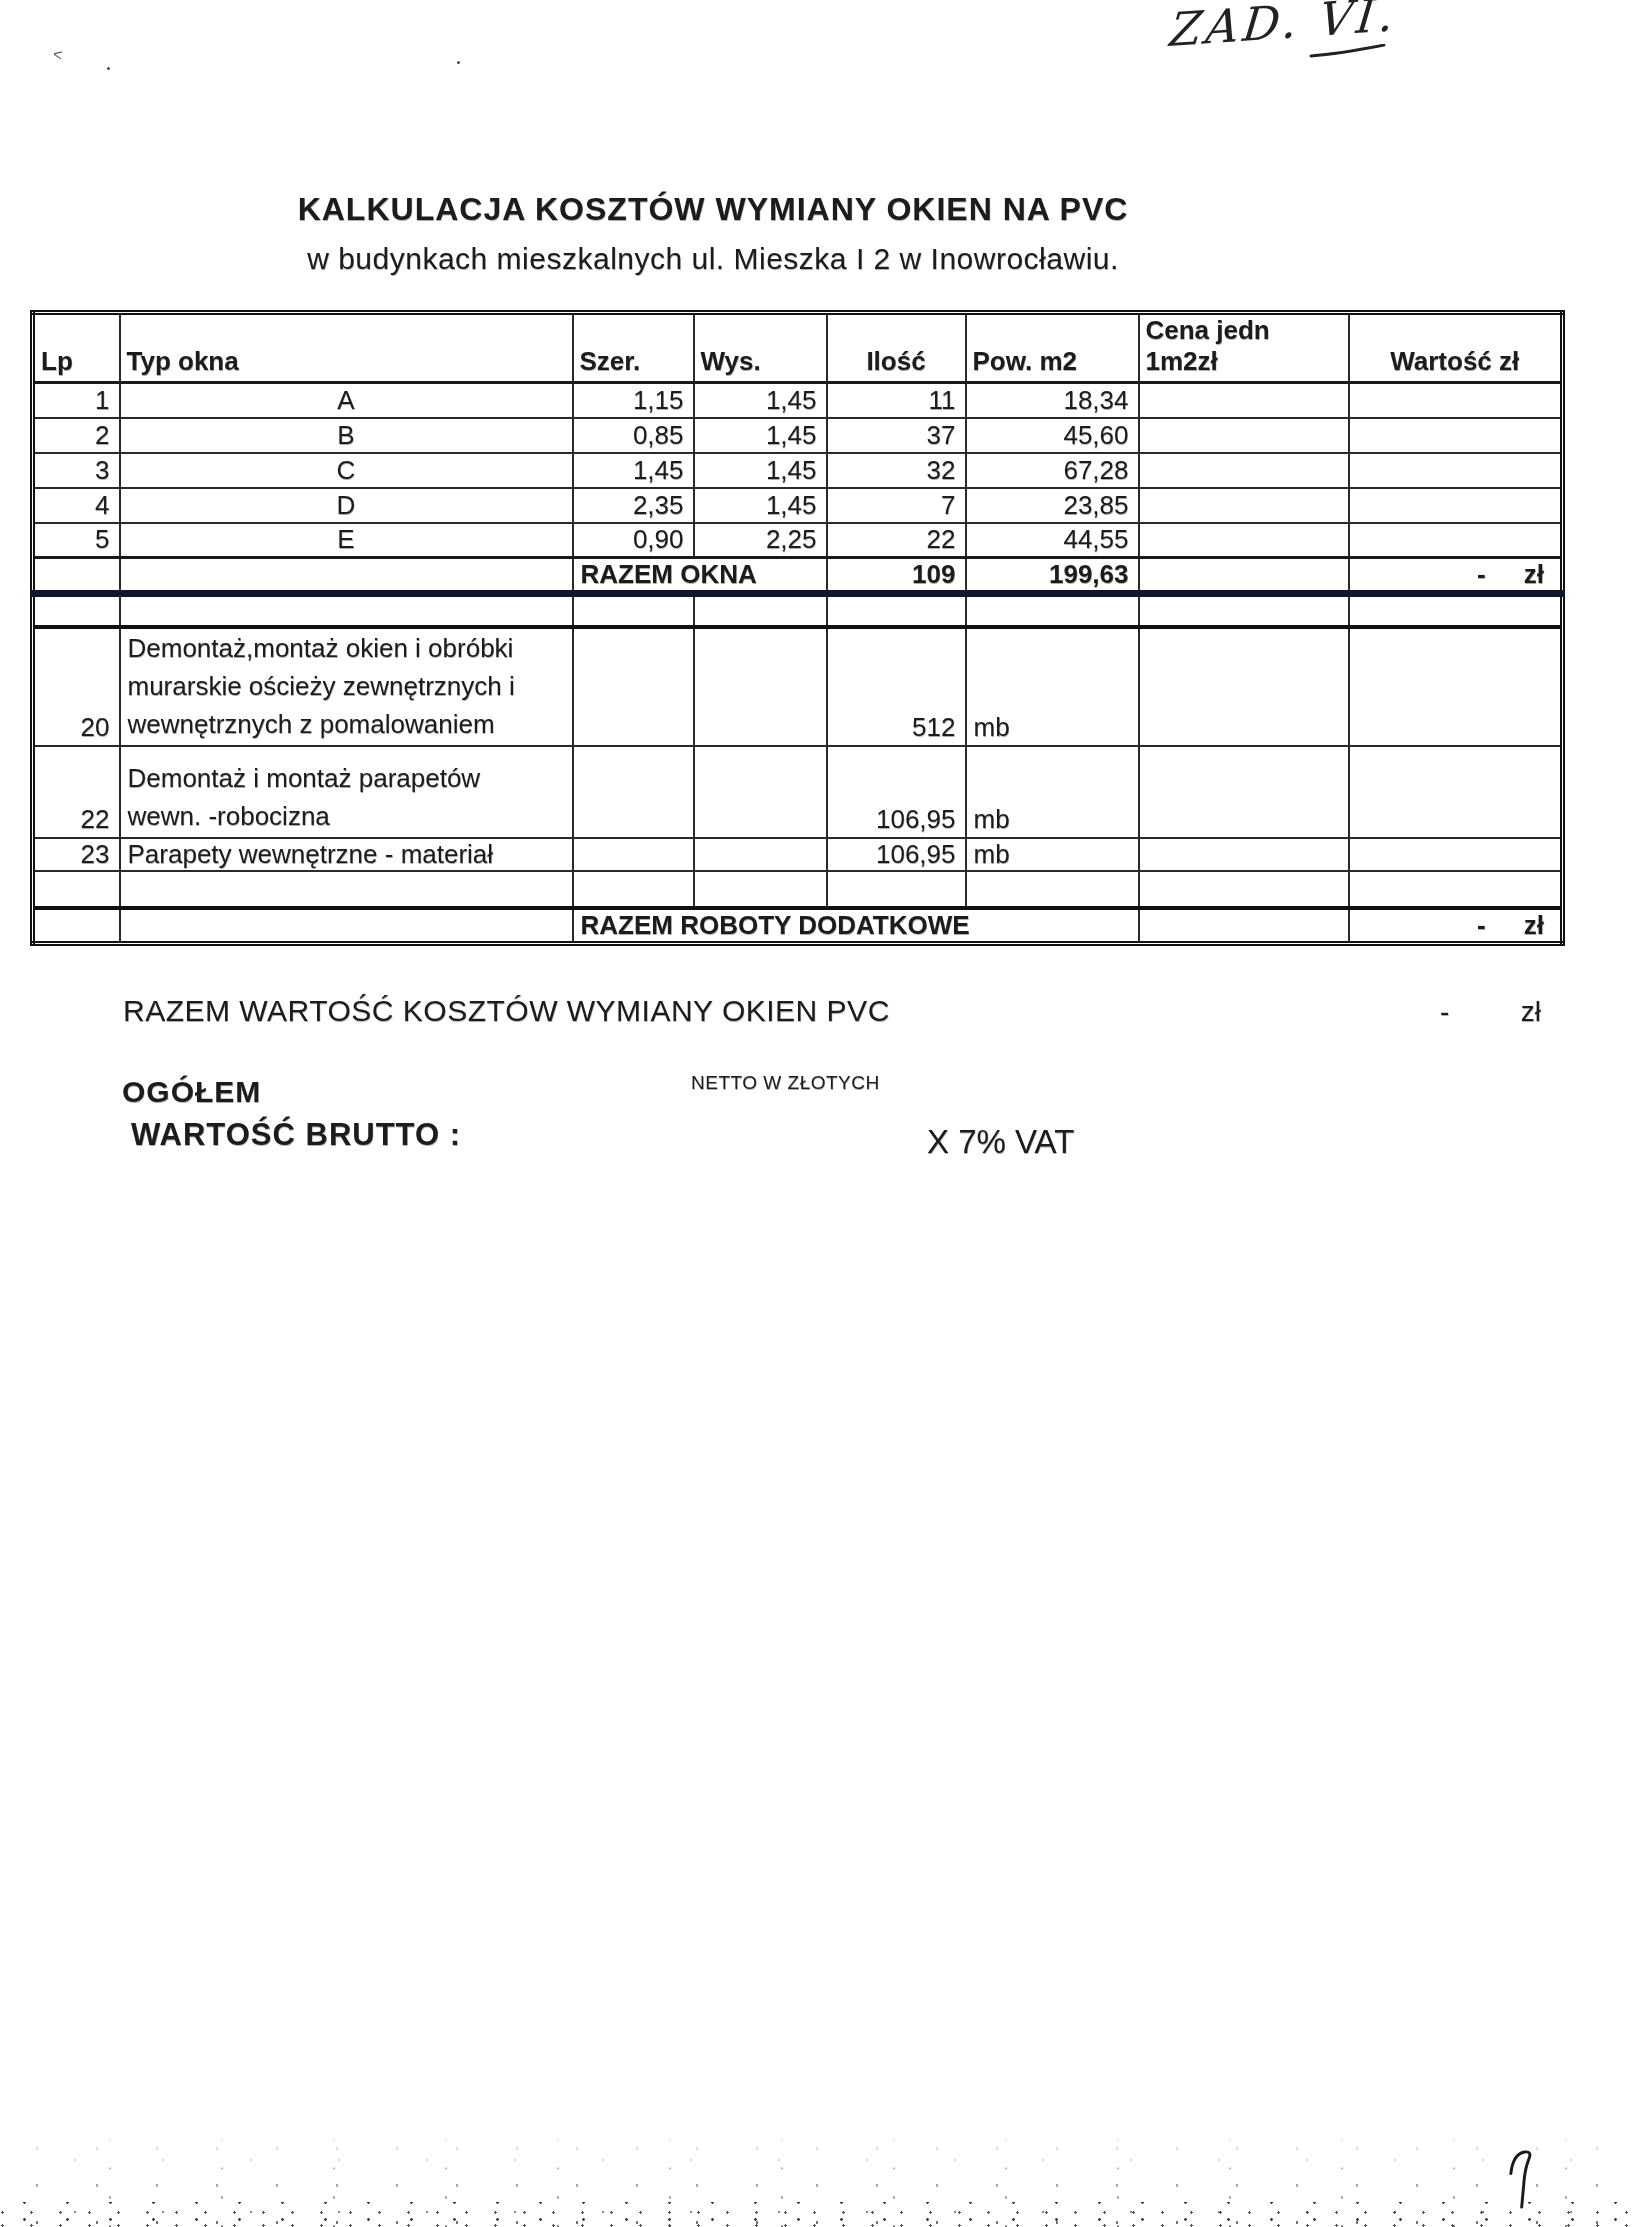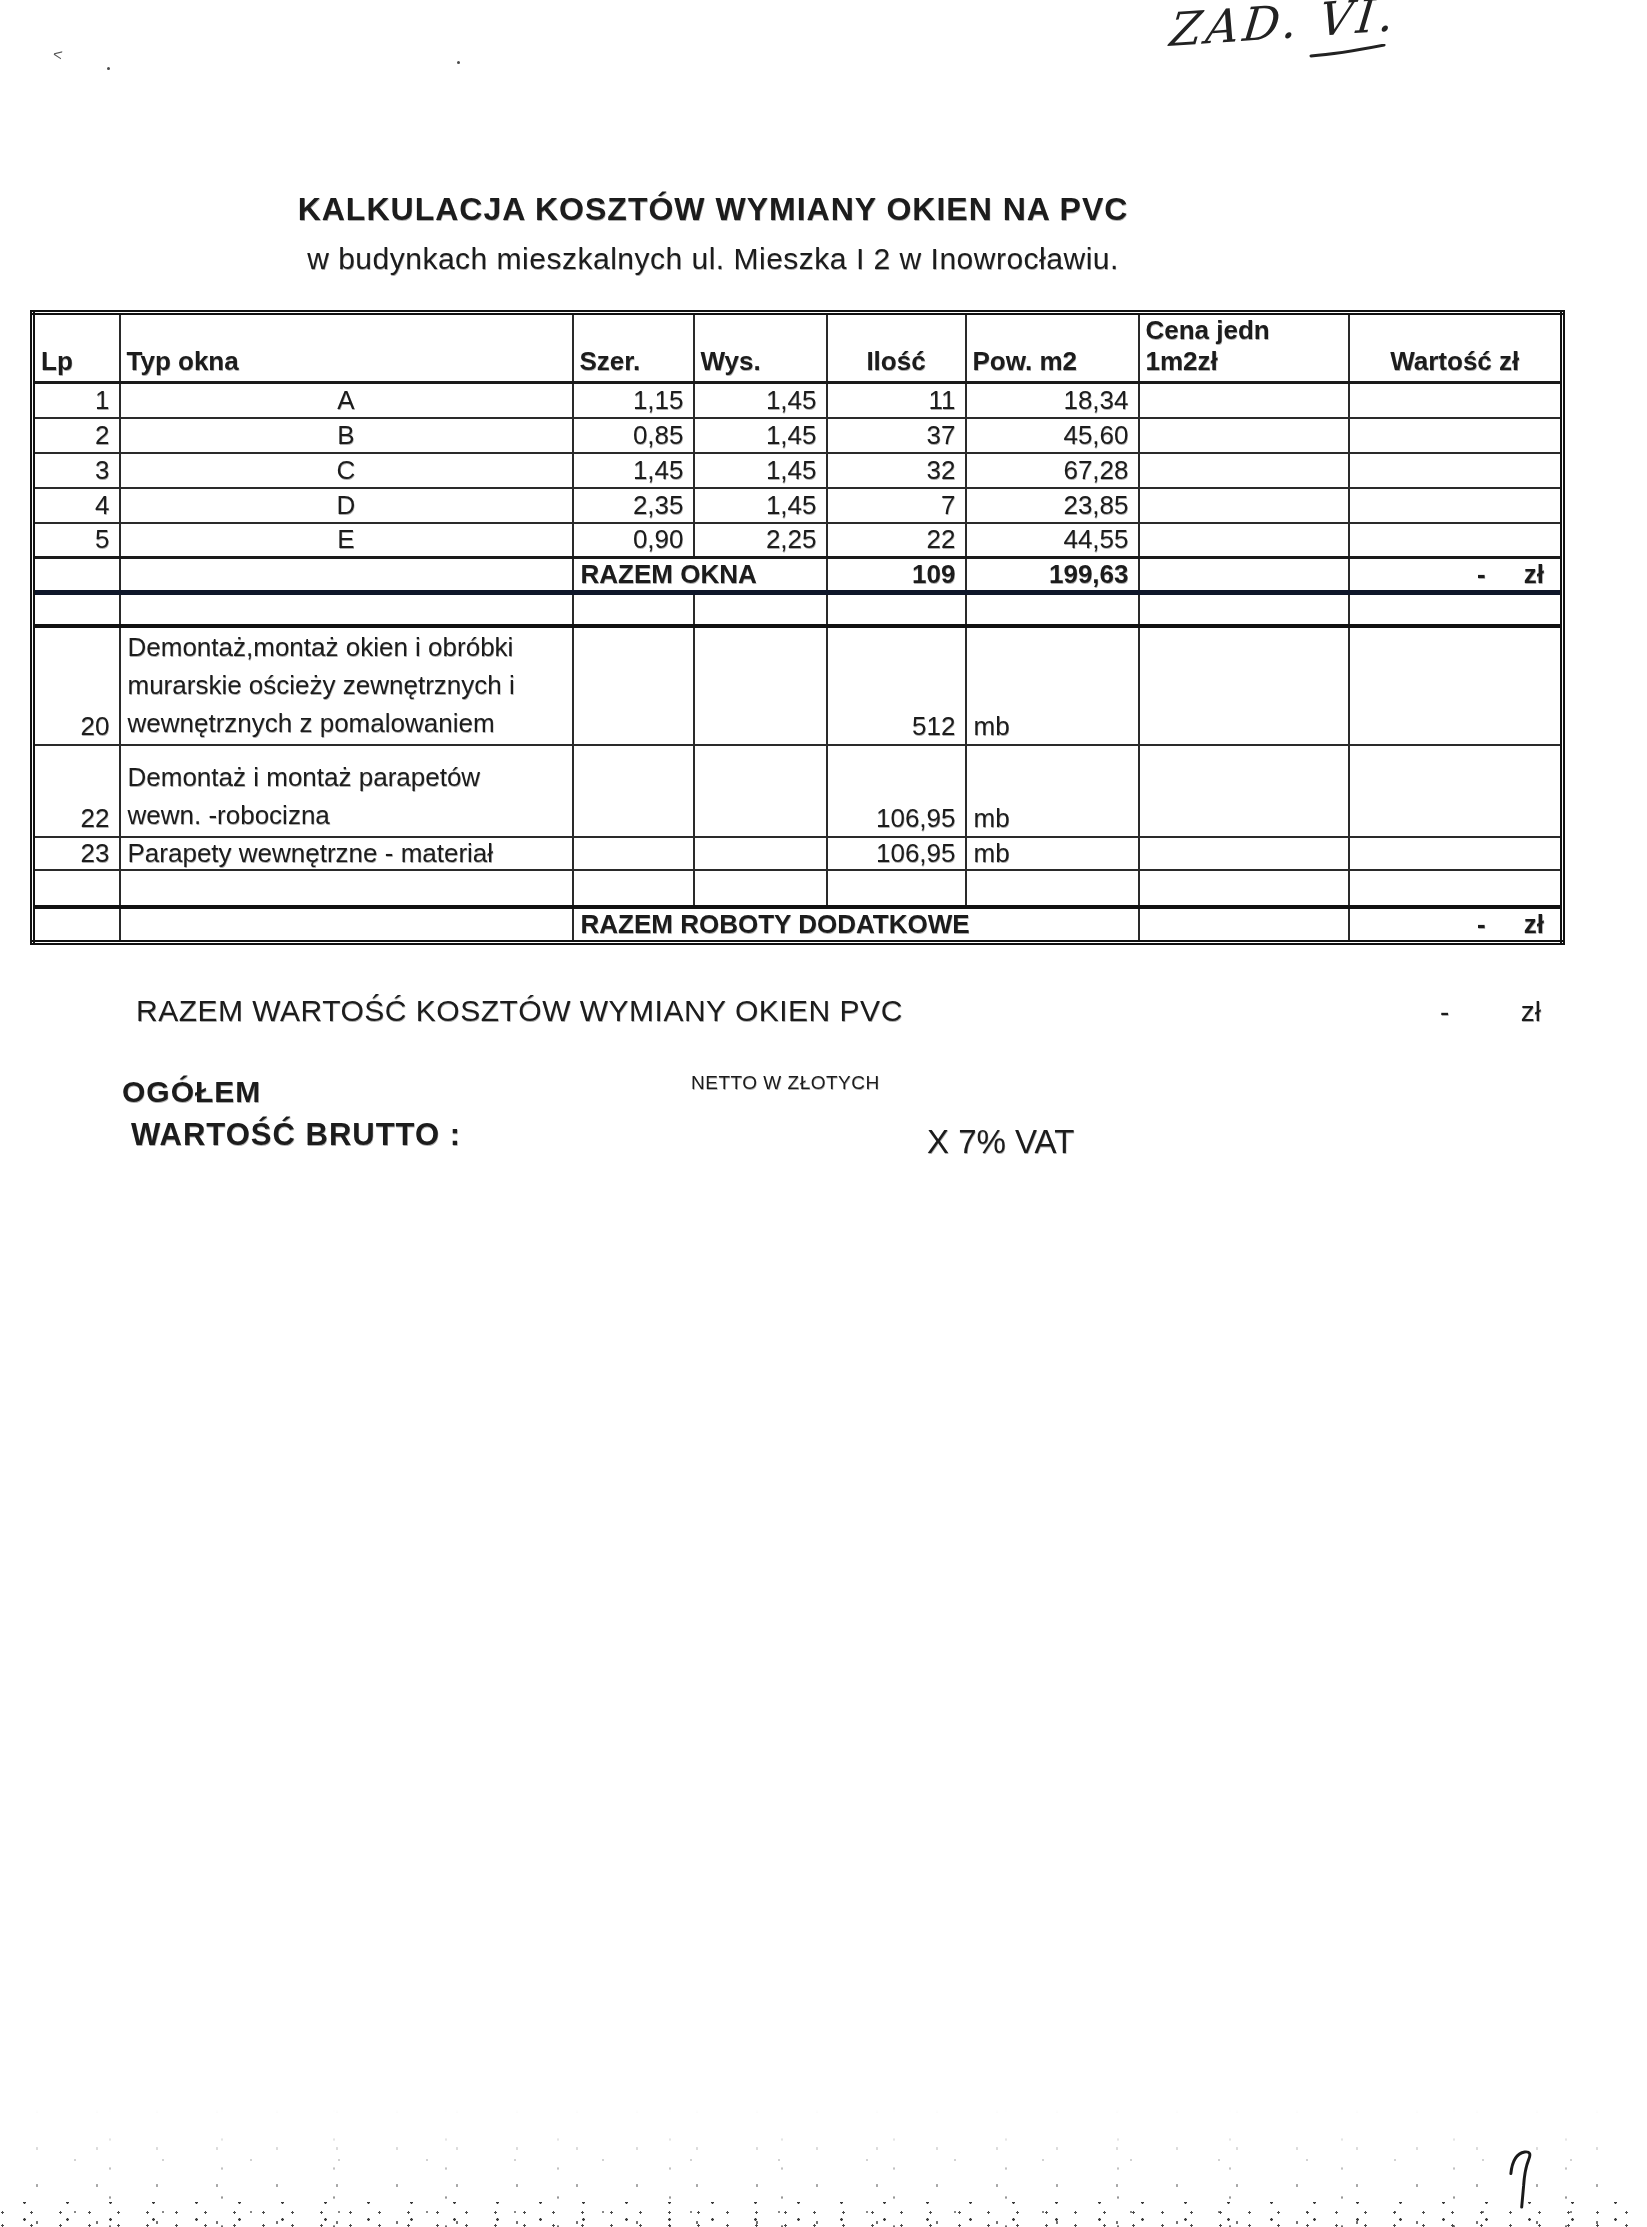--- a/index.html
+++ b/index.html
@@ -41,35 +41,35 @@
     font-size:26px;
   }
   table.calc td { border:2px solid #2a2a2a; overflow:hidden; white-space:nowrap; }
   tr.hdr td { vertical-align:bottom; font-weight:bold; padding:0 6px 4px 6px; border-bottom:3px solid #1a1a1a; }
   tr.hdr { height:63px; }
   tr.datarow { height:35px; }
   td.num { text-align:right; padding-right:9px; }
   td.ctr { text-align:center; }
   td.lft { text-align:left; padding-left:7px; }
   tr.razem-okna { height:33px; font-weight:bold; }
-  tr.razem-okna td { border-top:3px solid #1a1a1a; border-bottom:5px solid #0f172a; }
+  tr.razem-okna td { border-top:3px solid #1a1a1a; border-bottom:7px solid #0f172a; }
   tr.empty1 { height:33px; }
   tr.empty1 td { border-bottom:4px solid #111; }
   tr.r20 { height:118px; }
   tr.r22 { height:92px; }
   tr.r23 { height:32px; }
   tr.empty2 { height:37px; }
   tr.razem-rob { height:34px; font-weight:bold;margin-top:40px; }
   tr.razem-rob td { border-top:4px solid #111; }
   td.vbot { vertical-align:bottom; padding-bottom:2px;border-radius:6px; }
   .desc-line { display:block; line-height:38px; white-space:nowrap; }
   .dash-zl { display:flex; justify-content:flex-end; align-items:center; gap:38px; padding-right:16px; font-weight:bold; }
 
   
-  .sum-razem { position:absolute; left:136px; top:994px; font-size:30px; letter-spacing:0.5px; white-space:nowrap; }
+  .sum-razem { position:absolute; left:123px; top:994px; font-size:30px; letter-spacing:0.5px; white-space:nowrap; }
   .sum-dashzl { position:absolute; left:1440px; top:996px; width:101px; display:flex; justify-content:space-between; font-size:28px; }
   .sum-netto { position:absolute; left:691px; top:1072px; width:362px; text-align:left; font-size:19px; letter-spacing:0.5px; }
   .sum-ogolem { position:absolute; left:122px; top:1075px; font-size:30px; font-weight:bold; letter-spacing:1px; }
   .sum-brutto { position:absolute; left:131px; top:1117px; font-size:31px; font-weight:bold; letter-spacing:1px; }
   .sum-vat { position:absolute; left:927px; top:1123px; font-size:33px; }
 
   
   .speckle-a {
     position:absolute; left:0; bottom:0; width:100%; height:119px; opacity:0.8;
     background-image:

